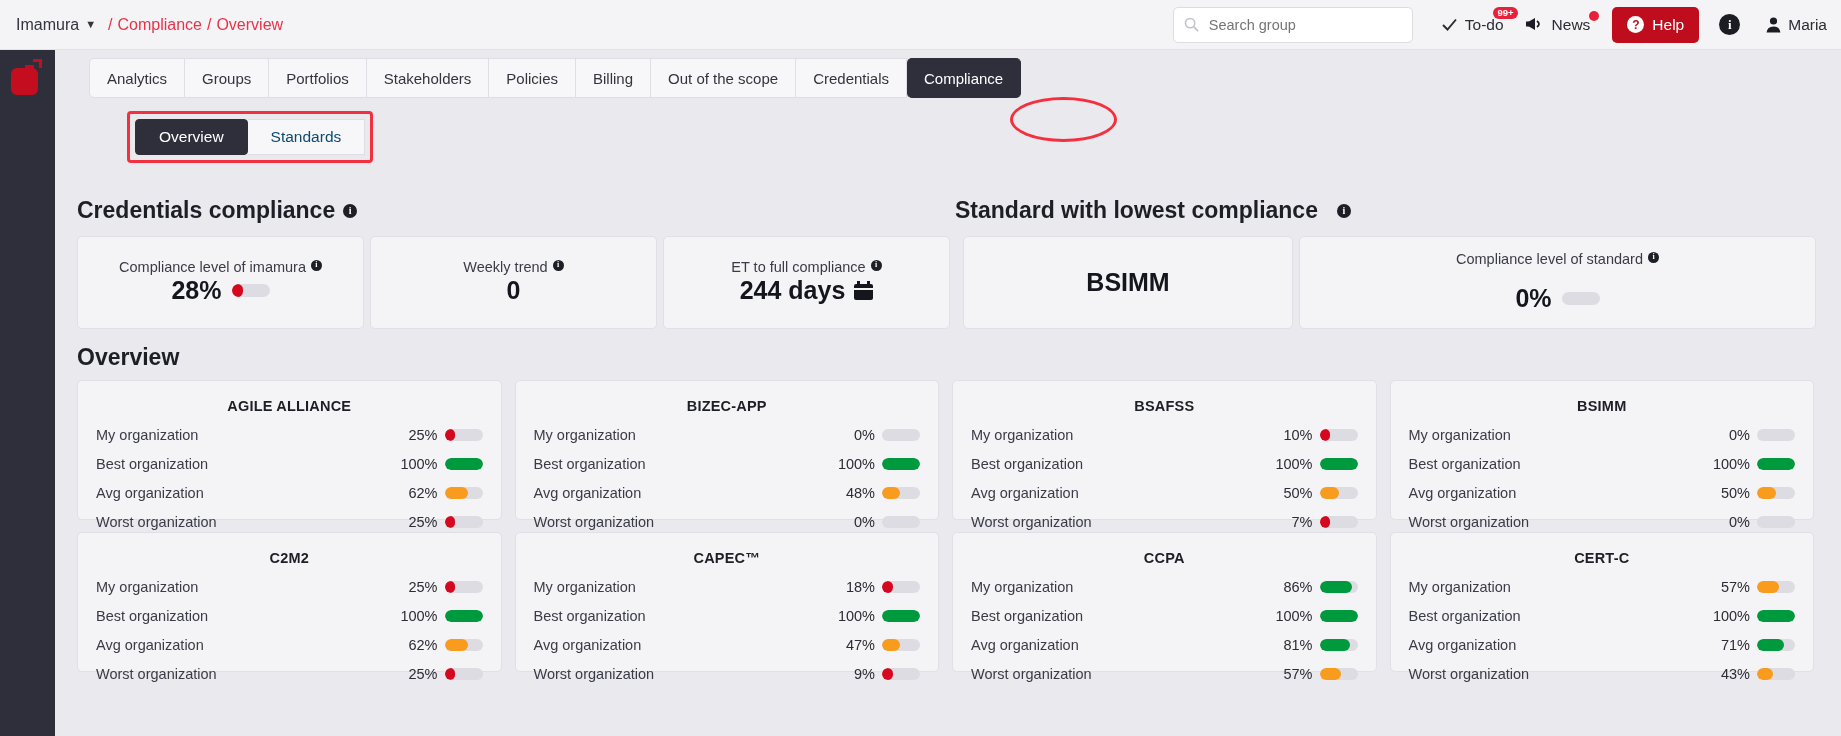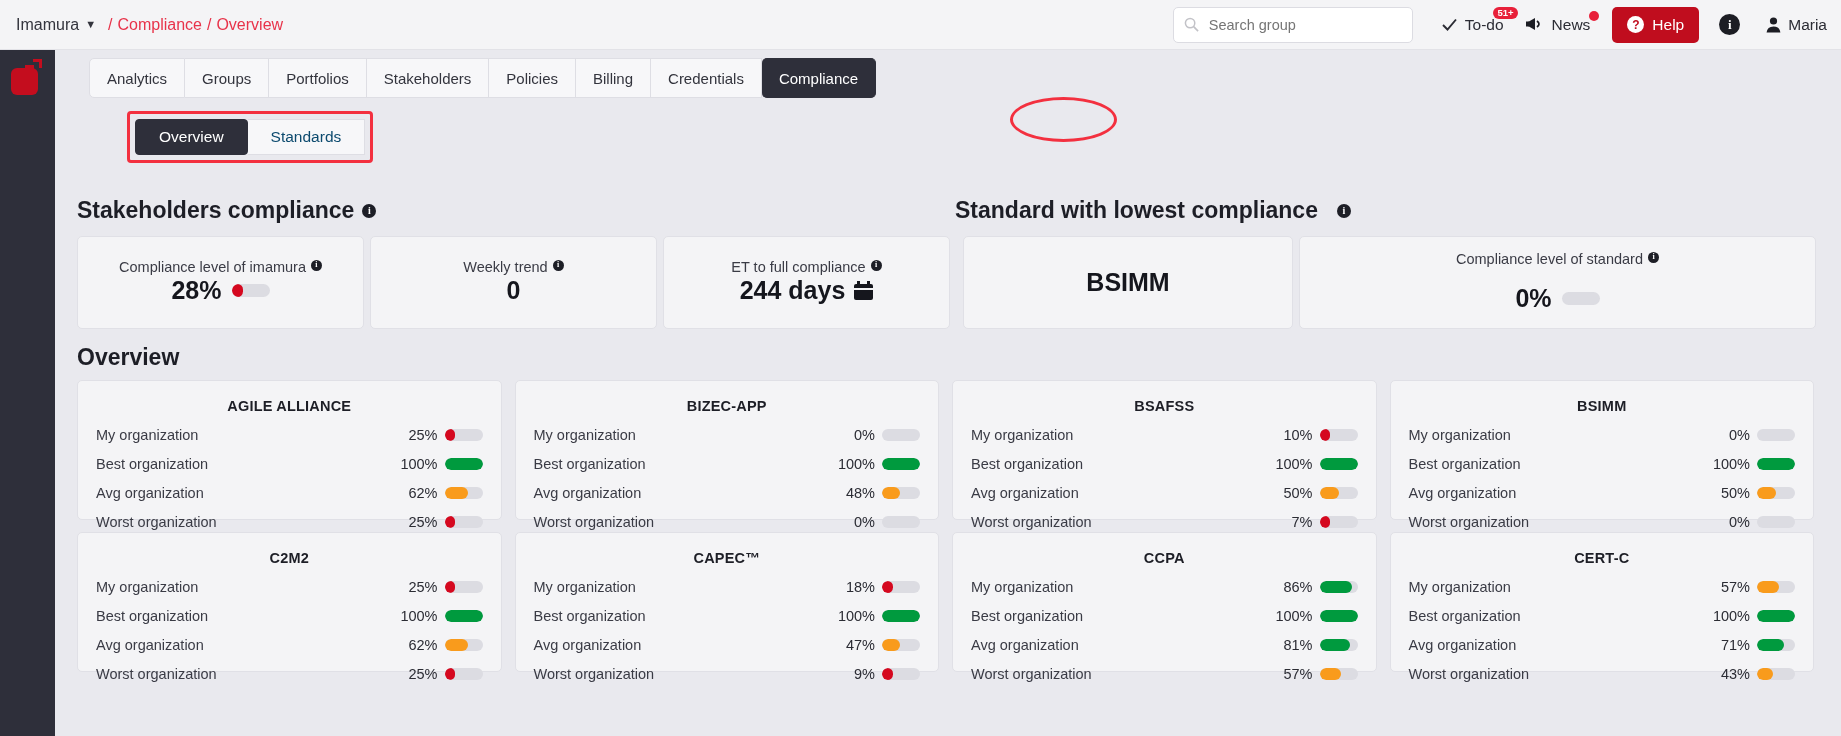--- a/index.html
+++ b/index.html
@@ -157,21 +157,21 @@
         <input placeholder="Search group" style="">
       </div>
 
       <div class="navitem">
         <span class="g">
           <svg width="17" height="17" viewBox="0 0 17 17">
               <polyline points="2,9 6.5,13.5 15,3.5" fill="none" stroke="#2b2c34" stroke-width="1.9"></polyline>
             </svg>
         </span>
         <span>To-do</span>
-        <span class="badge">51+</span>
+        <span class="badge">99+</span>
       </div>
 
       <div class="navitem">
         <span class="g">
           <svg width="19" height="17" viewBox="0 0 19 17">
             <path d="M2 6 L9 2 L9 14 L2 10 Z" fill="#1c1d24"></path>
             <rect x="0" y="5.5" width="3" height="5" fill="#1c1d24"></rect>
             <path d="M11 5 q4 3 0 6" fill="none" stroke="#1c1d24" stroke-width="1.7"></path>
           </svg>
         </span>
@@ -208,36 +208,37 @@
 
   <div class="content">
 
     <div class="tabstrip" id="tabstrip">
         <div class="tab">Analytics</div>
         <div class="tab">Groups</div>
         <div class="tab">Portfolios</div>
         <div class="tab">Stakeholders</div>
         <div class="tab">Policies</div>
         <div class="tab">Billing</div>
+        <div class="tab">Out of the scope</div>
         <div class="tab">Credentials</div>
         <div class="tab active">Compliance</div>
       </div>
     <div class="ellipse"></div>
 
     <div class="subwrap">
       <div class="subbox">
         <div class="subtabs" id="subtabs">
             <div class="subtab active">Overview</div>
             <div class="subtab">Standards</div>
           </div>
       </div>
     </div>
 
     <div class="h2" id="orgTitle">
-      <span>Stakeholders compliance</span>
+      <span>Credentials compliance</span>
       <span class="ibadge">i</span>
     </div>
 
     <div class="h2" id="stdTitle">
       <span>Standard with lowest compliance</span>
       <span class="ibadge">i</span>
     </div>
 
     <div class="kpirow" id="orgKpis" style="left:22px;">
         <div class="kpicard" style="width: 287px;">

